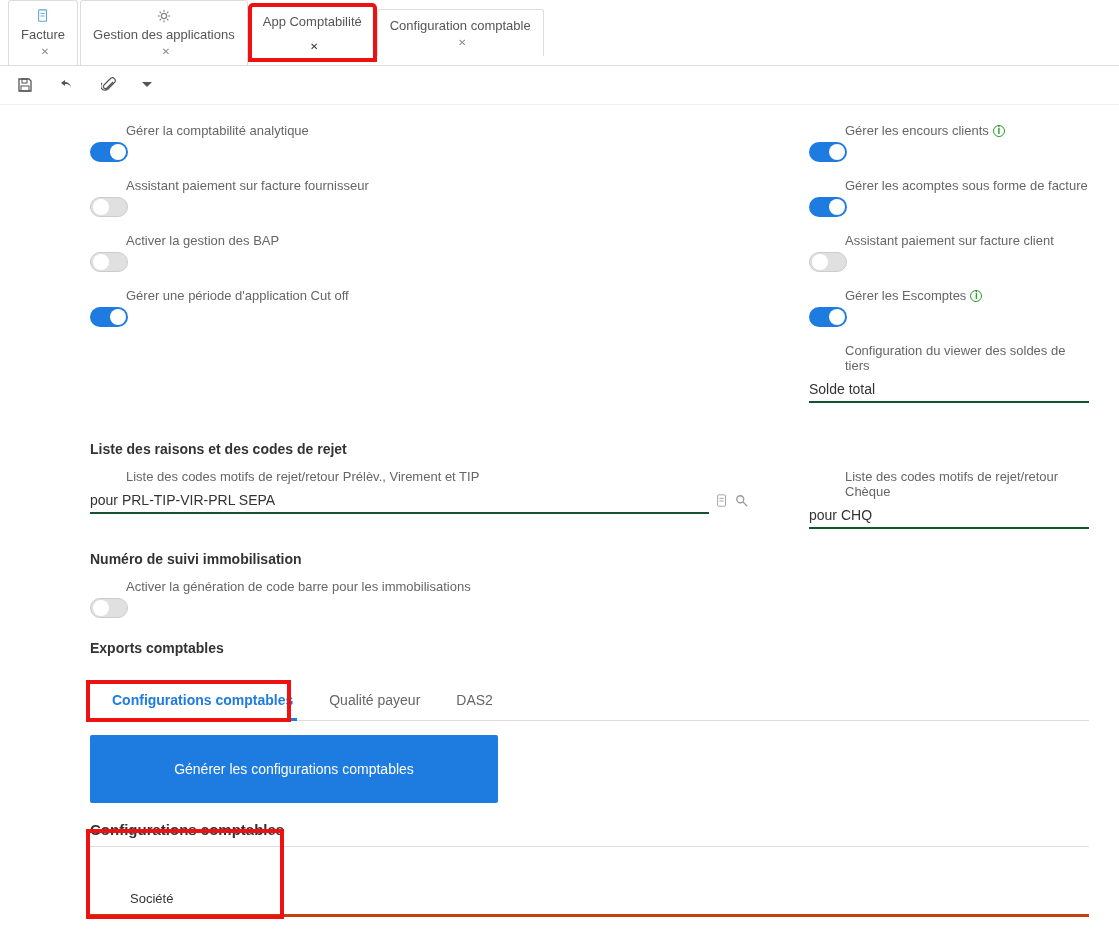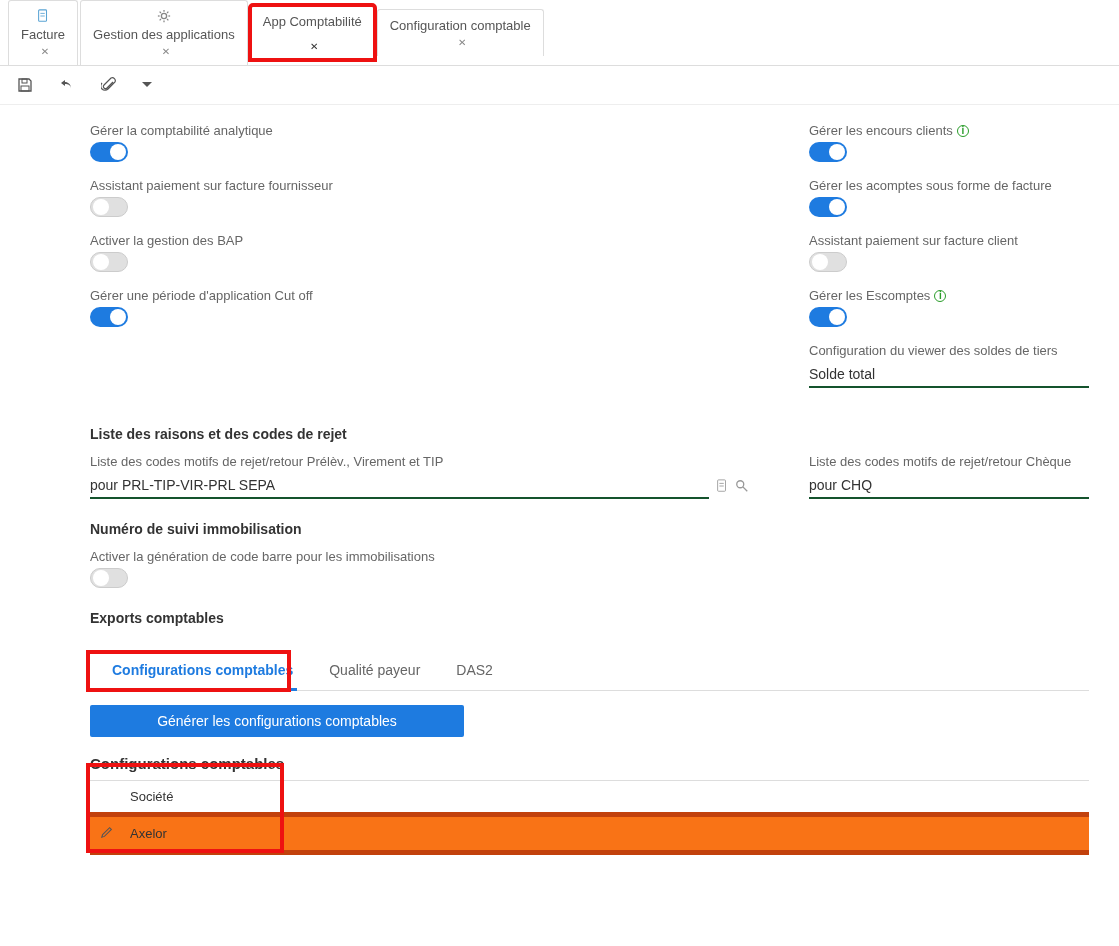--- a/index.html
+++ b/index.html
@@ -9,40 +9,40 @@
   .tab .icon { width:14px; height:14px; display:inline-flex; align-items:center; justify-content:center; }
   .tab .close { font-size:10px; color:#888; margin-left:4px; }
   .tab.highlight { outline:4px solid #e11; outline-offset:-2px; z-index:5;gap:12px;}
   .toolbar { display:flex; align-items:center; gap:24px; padding:10px 16px; border-bottom:1px solid #eee;}
   .toolbar .tb { width:18px; height:18px; display:inline-flex; align-items:center; justify-content:center; color:#555; cursor:pointer;}
   .content { padding:18px 30px 30px 90px; }
   .row2 { display:flex; gap:60px; }
   .col { flex:1; min-width:0;}
   .colR { width:280px; }
   .field { margin-bottom:16px; }
-  .field-label { color:#666; font-size:13px; margin-bottom:4px; display:flex; align-items:center; gap:4px;}
+  .field-label { color:#666; font-size:13px; margin-bottom:4px; display:flex; align-items:center; gap:4px;margin-left:36px;}
   .info { color:#2a9d2a; font-size:10px; font-weight:bold; border:1px solid #2a9d2a; border-radius:50%; width:12px; height:12px; display:inline-flex; align-items:center; justify-content:center; line-height:1;}
   .toggle { width:38px; height:20px; border-radius:20px; position:relative; cursor:pointer;}
   .toggle .knob { width:16px; height:16px; background:#fff; border-radius:50%; position:absolute; top:2px; transition:left .1s;}
   .toggle.on { background:#1e7be0; }
   .toggle.on .knob { left:20px; }
   .toggle.off { background:#e0e0e0; border:1px solid #ccc;}
   .toggle.off .knob { left:2px; top:1px;}
   .section-title { font-size:14px; font-weight:600; margin:22px 0 12px 0; color:#333;}
   .underline-input { border:none; border-bottom:2px solid #14532d; padding:4px 0; width:100%; font-size:14px; color:#333;}
   .input-row { display:flex; align-items:center; }
   .input-icons { display:flex; gap:6px; margin-left:6px; color:#888;}
   .subtabs { display:flex; gap:28px; border-bottom:1px solid #ddd; margin-top:26px; padding-left:18px;}
   .subtab { padding:10px 4px; color:#666; cursor:pointer; font-size:14px;}
   .subtab.active { color:#1e7be0; font-weight:600; border-bottom:3px solid #1e7be0; margin-bottom:-1px;}
   .highlight-box { border:4px solid #e11; position:absolute; pointer-events:none;}
-  .btn-primary { background:#1e7be0; color:#fff; border:none; padding:8px 0; text-align:center; border-radius:2px; width:374px; margin-top:14px; cursor:pointer; font-size:14px;}
+  .btn-primary { background:#1e7be0; color:#fff; border:none; padding:26px 0; text-align:center; border-radius:2px; width:408px; margin-top:14px; cursor:pointer; font-size:14px;}
   .panel-title { font-size:15px; font-weight:600; margin:18px 0 8px 0;}
   .grid { border-top:1px solid #ddd; width:100%;}
-  .grid-head, .grid-row { display:flex; align-items:center; border-bottom:5px solid #c2410c; }
+  .grid-head, .grid-row { display:flex; align-items:flex-end; border-bottom:3px solid #c2410c;margin-top:36px; }
   .grid-head { background:#fff; }
   .gcell { padding:8px 10px; }
   .gcell.icon { width:30px; flex:none; text-align:center;}
   .gcell.name { flex:1; }
   .grid-row { background:#f97316; }
   .pencil { width:14px; height:14px; display:inline-block;}
   svg { display:block; }
 </style>
 </head>
 <body>

